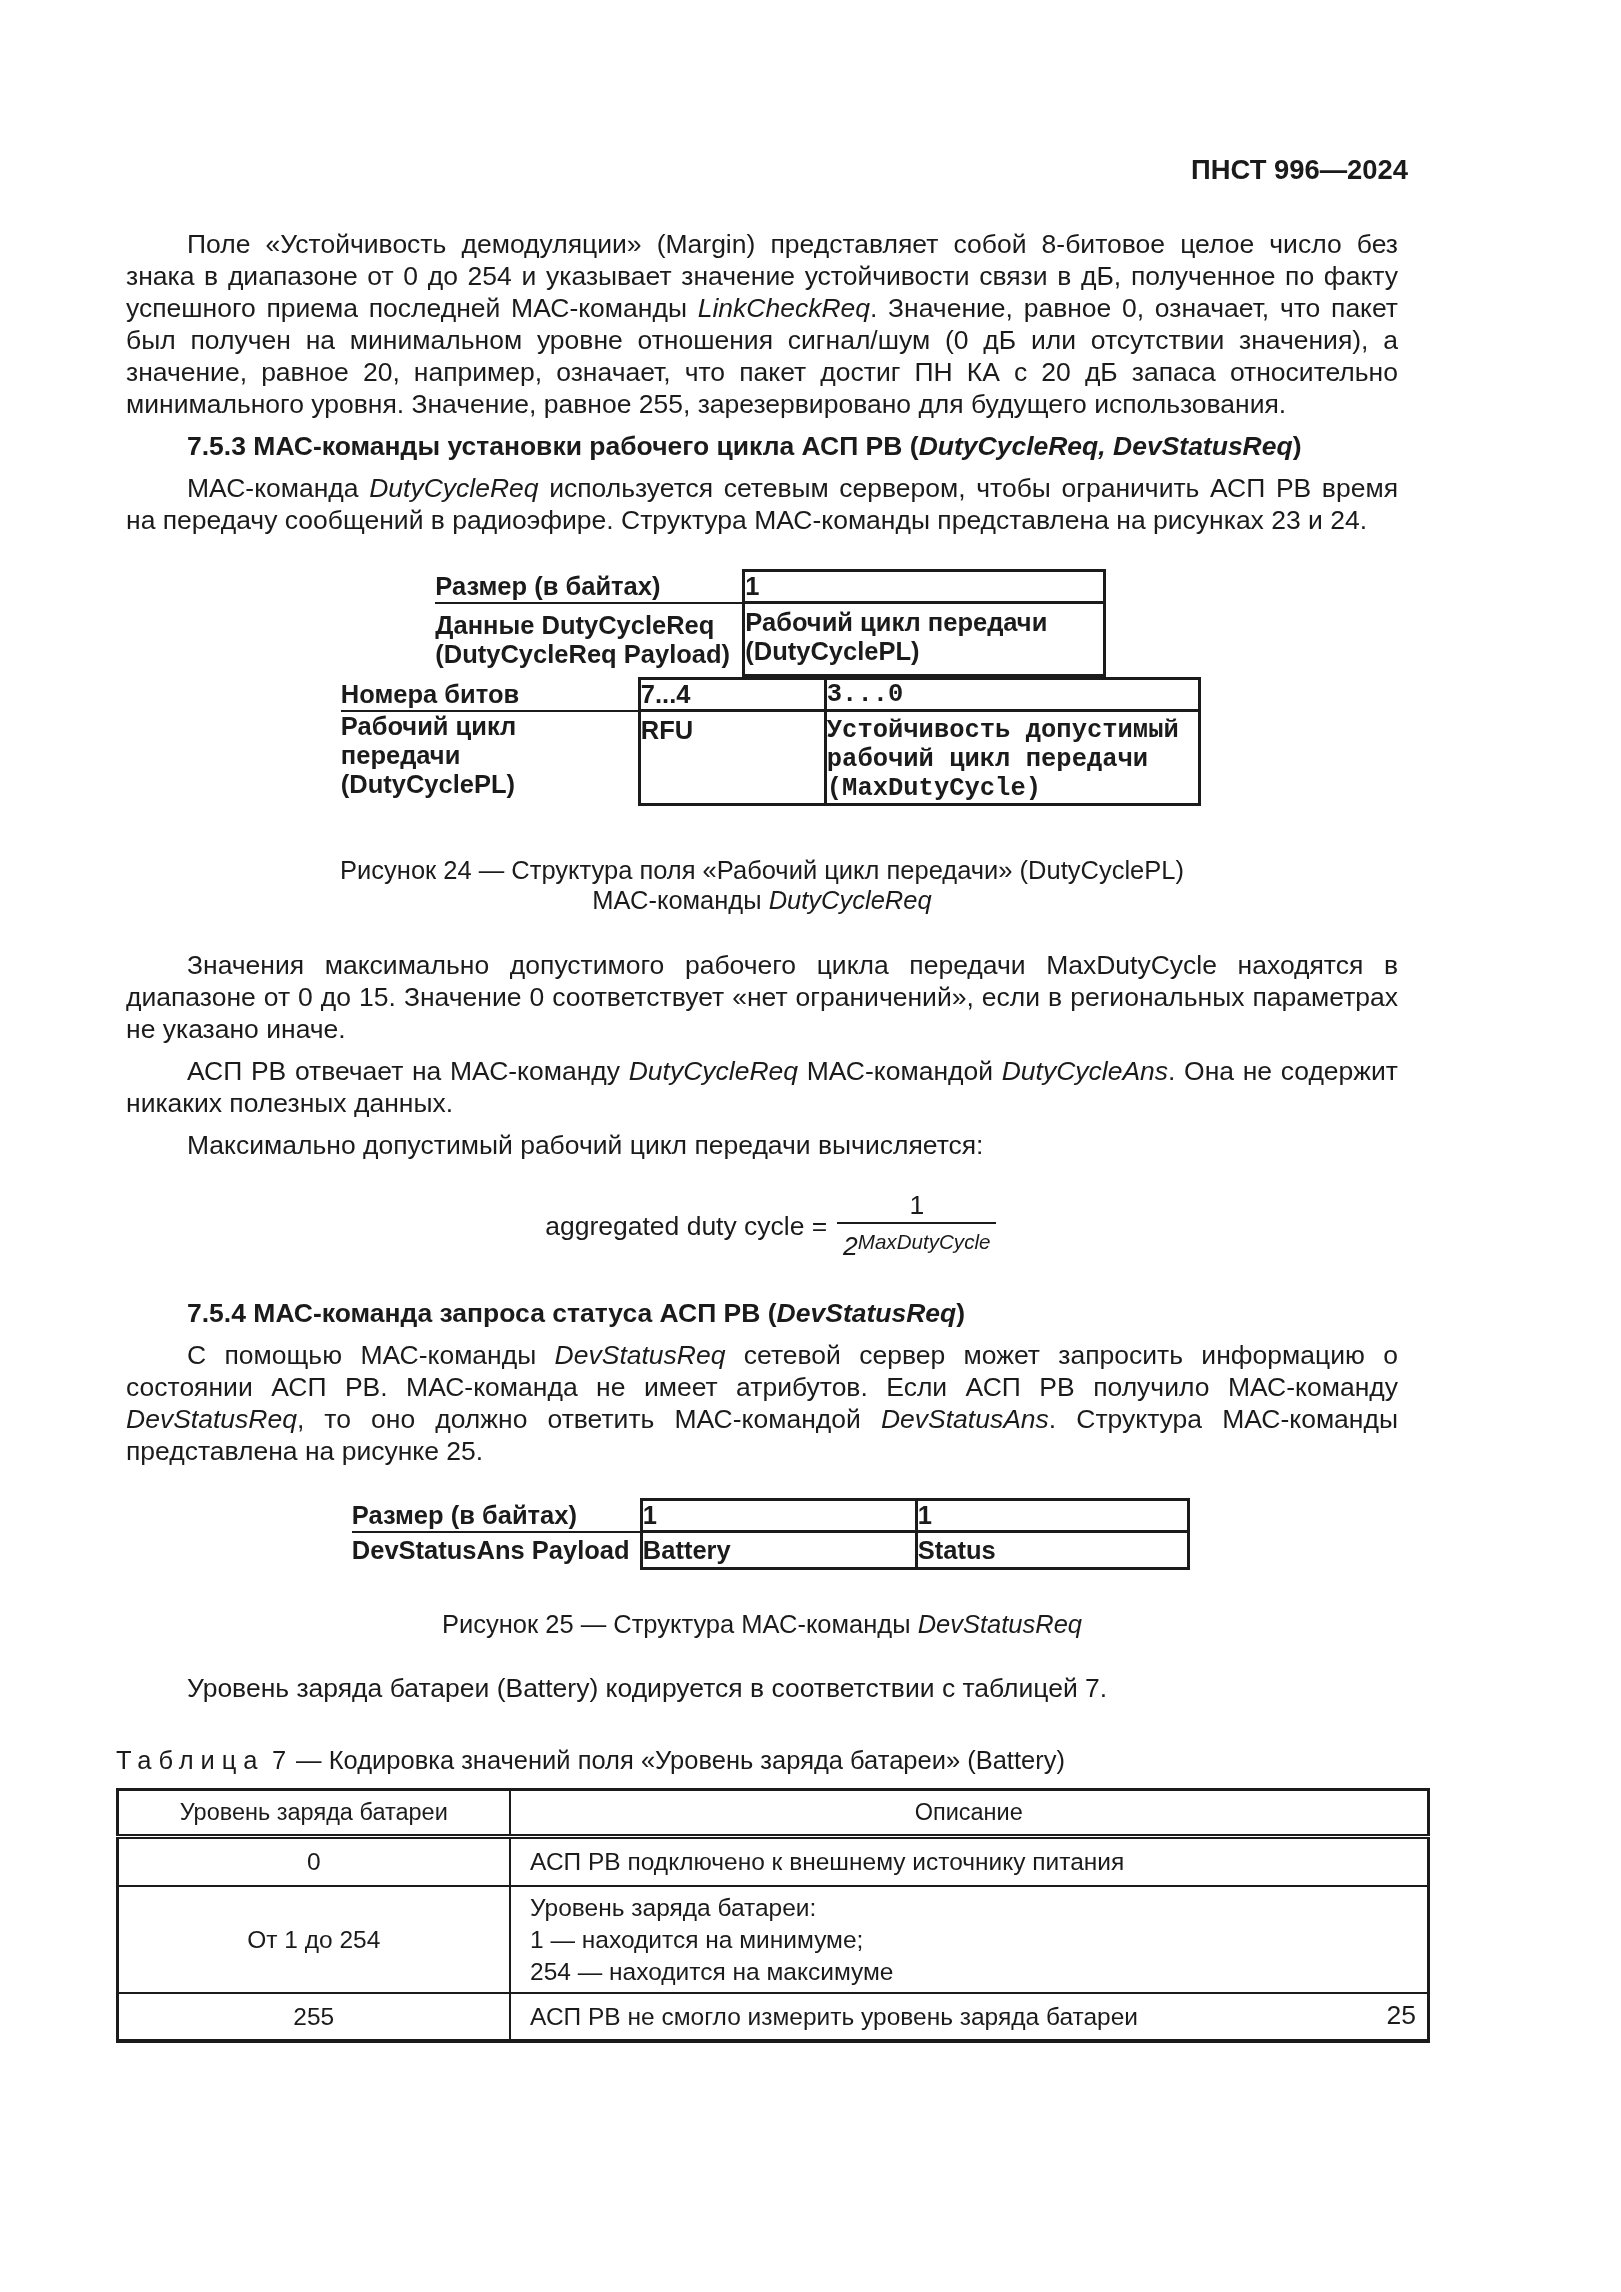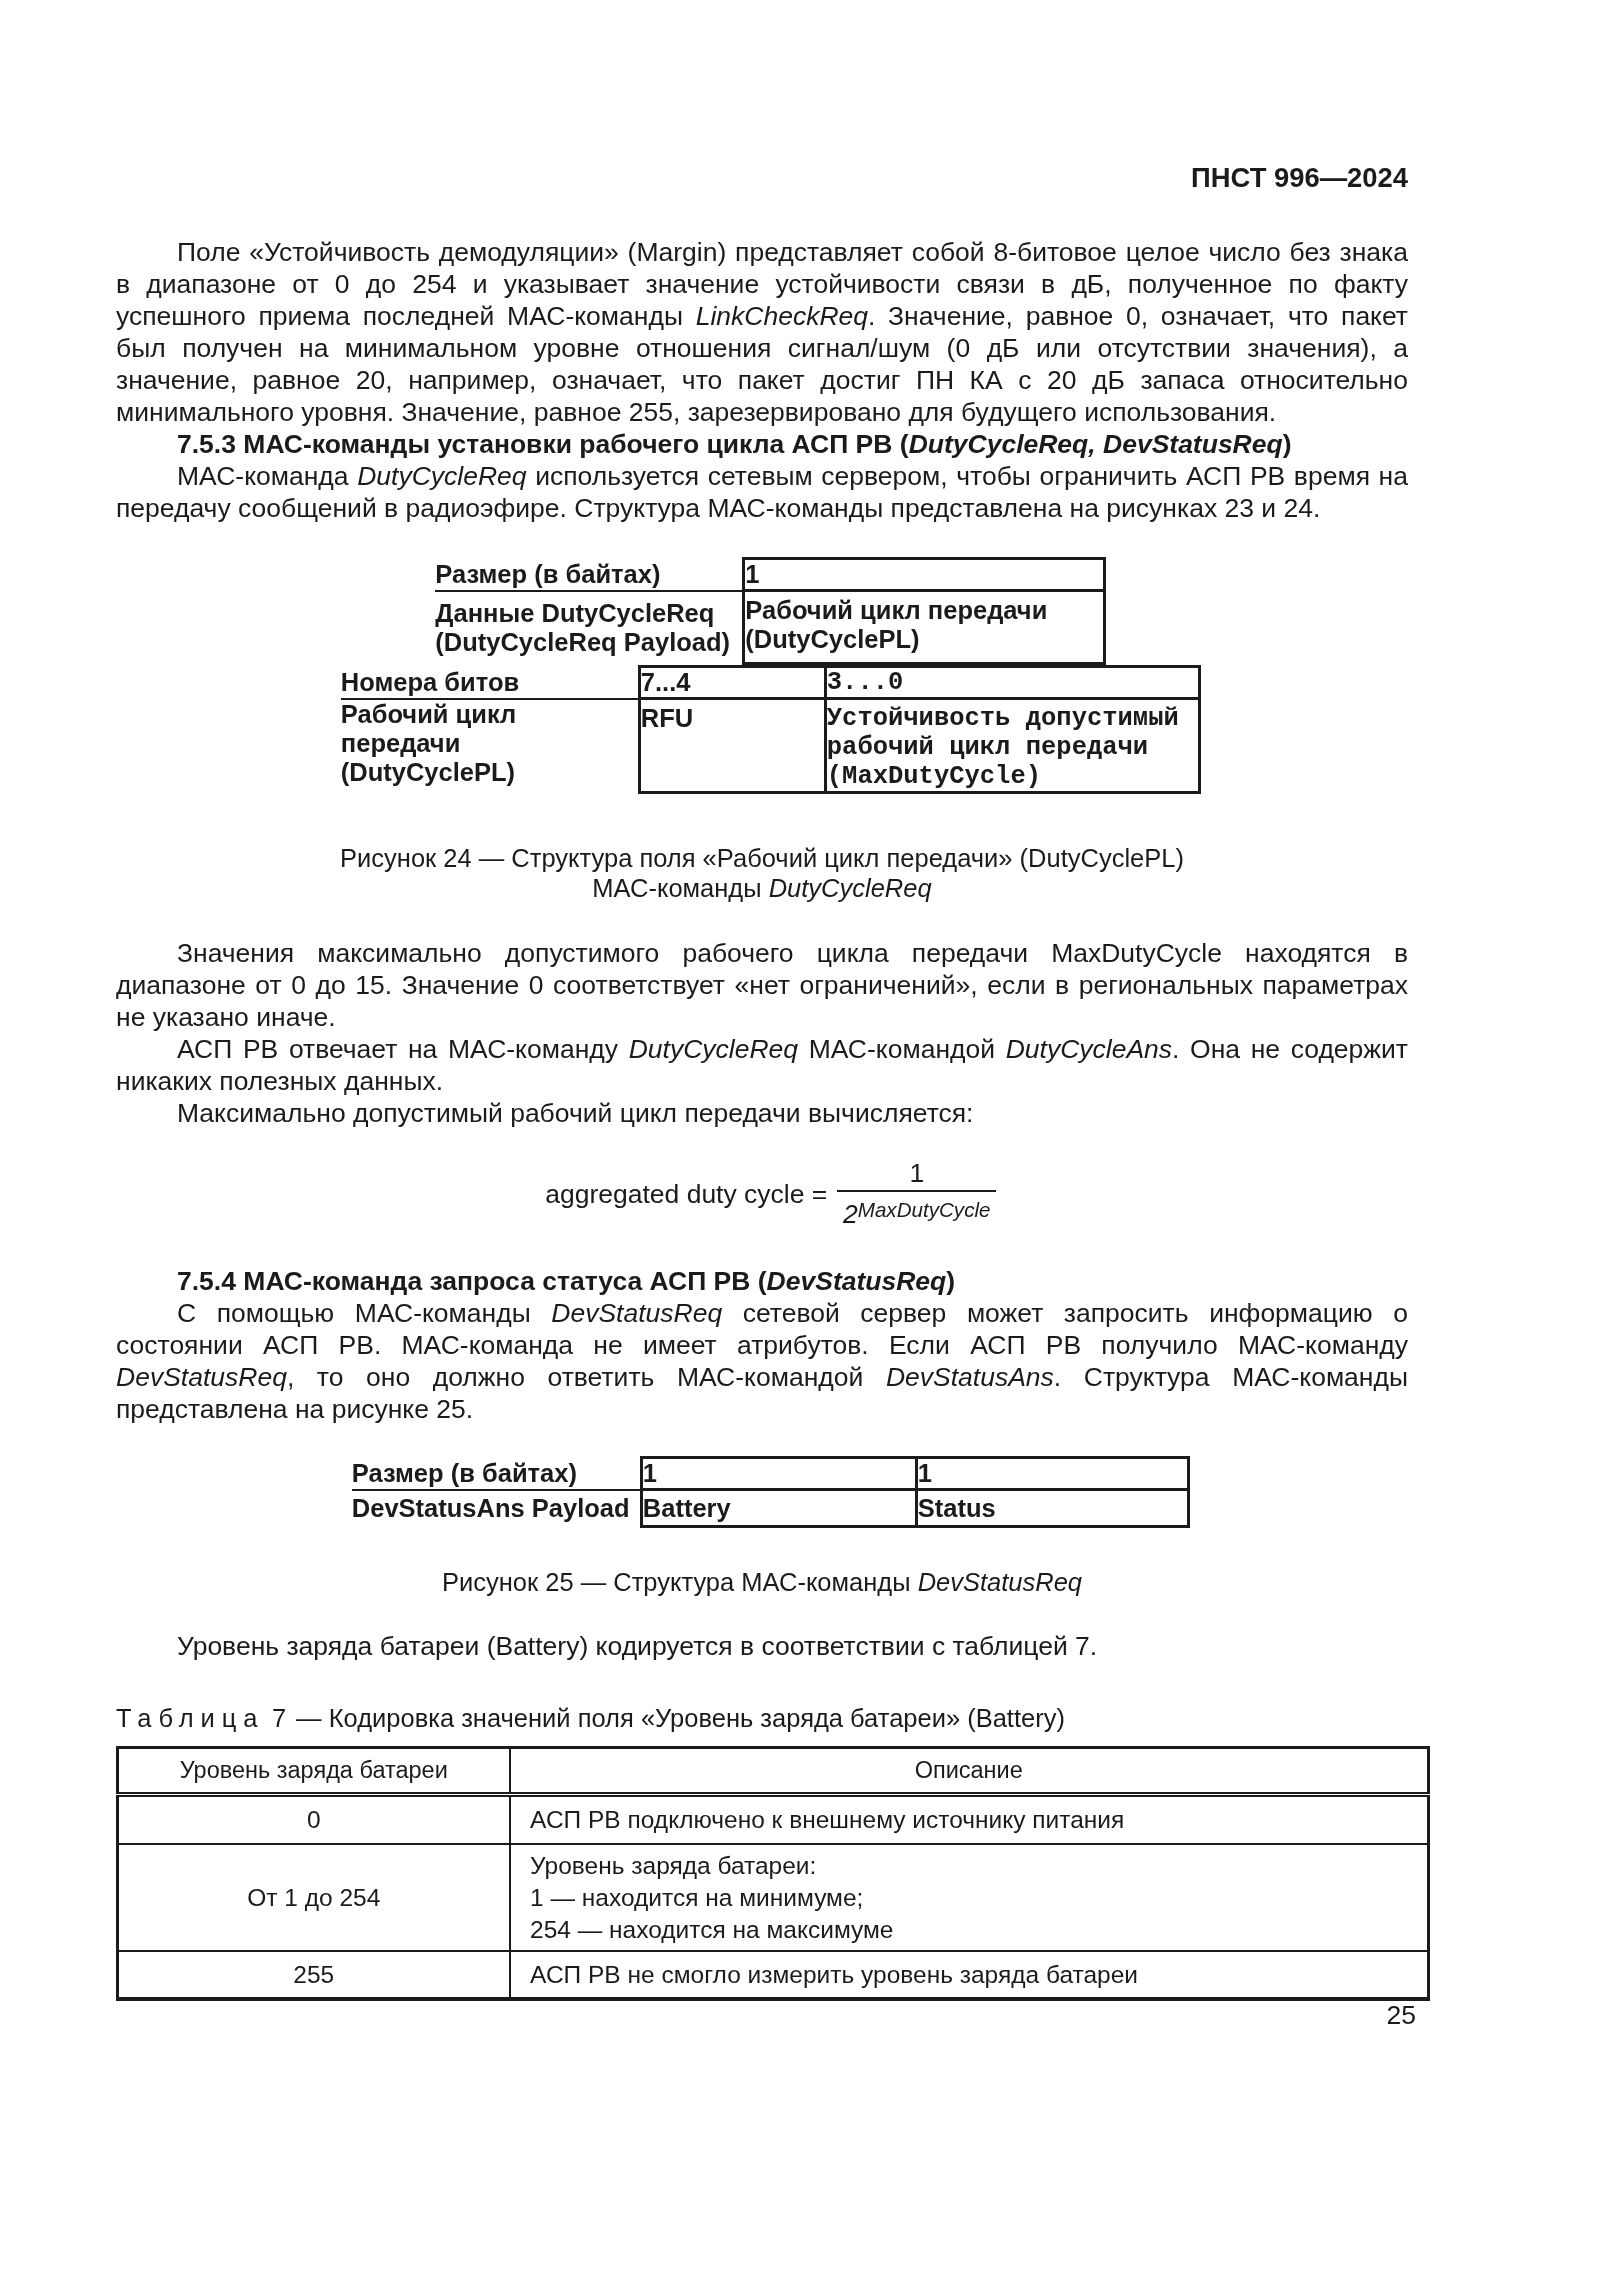--- a/index.html
+++ b/index.html
@@ -4,31 +4,31 @@
 <style>
   html,body { margin:0; padding:0; background:#9a9a9a; }
   .page {
     position:relative;
     width:1621px; height:2293px;
     margin:0 auto;
     background:#ffffff;
     color:#1b1b1b;
     font-family:"Liberation Sans", sans-serif;
     box-sizing:border-box;
-    padding:16px 213px 0 116px;
+    padding:8px 213px 0 116px;
     overflow:hidden;
   }
   .running-header {
     margin-top:145px;
     font-size:27.4px; font-weight:bold;
     line-height:33px;
     text-align:right;
   }
   .body-p {
-    margin:0;
+    margin:10px;
     font-size:26.5px; line-height:32px;
     text-align:justify;
     text-indent:61px;
   }
   .mt-first { margin-top:42px; }
   .heading { font-weight:bold; text-align:left; }
   .it { font-style:italic; }
 
   
   .fig { margin:0; }

